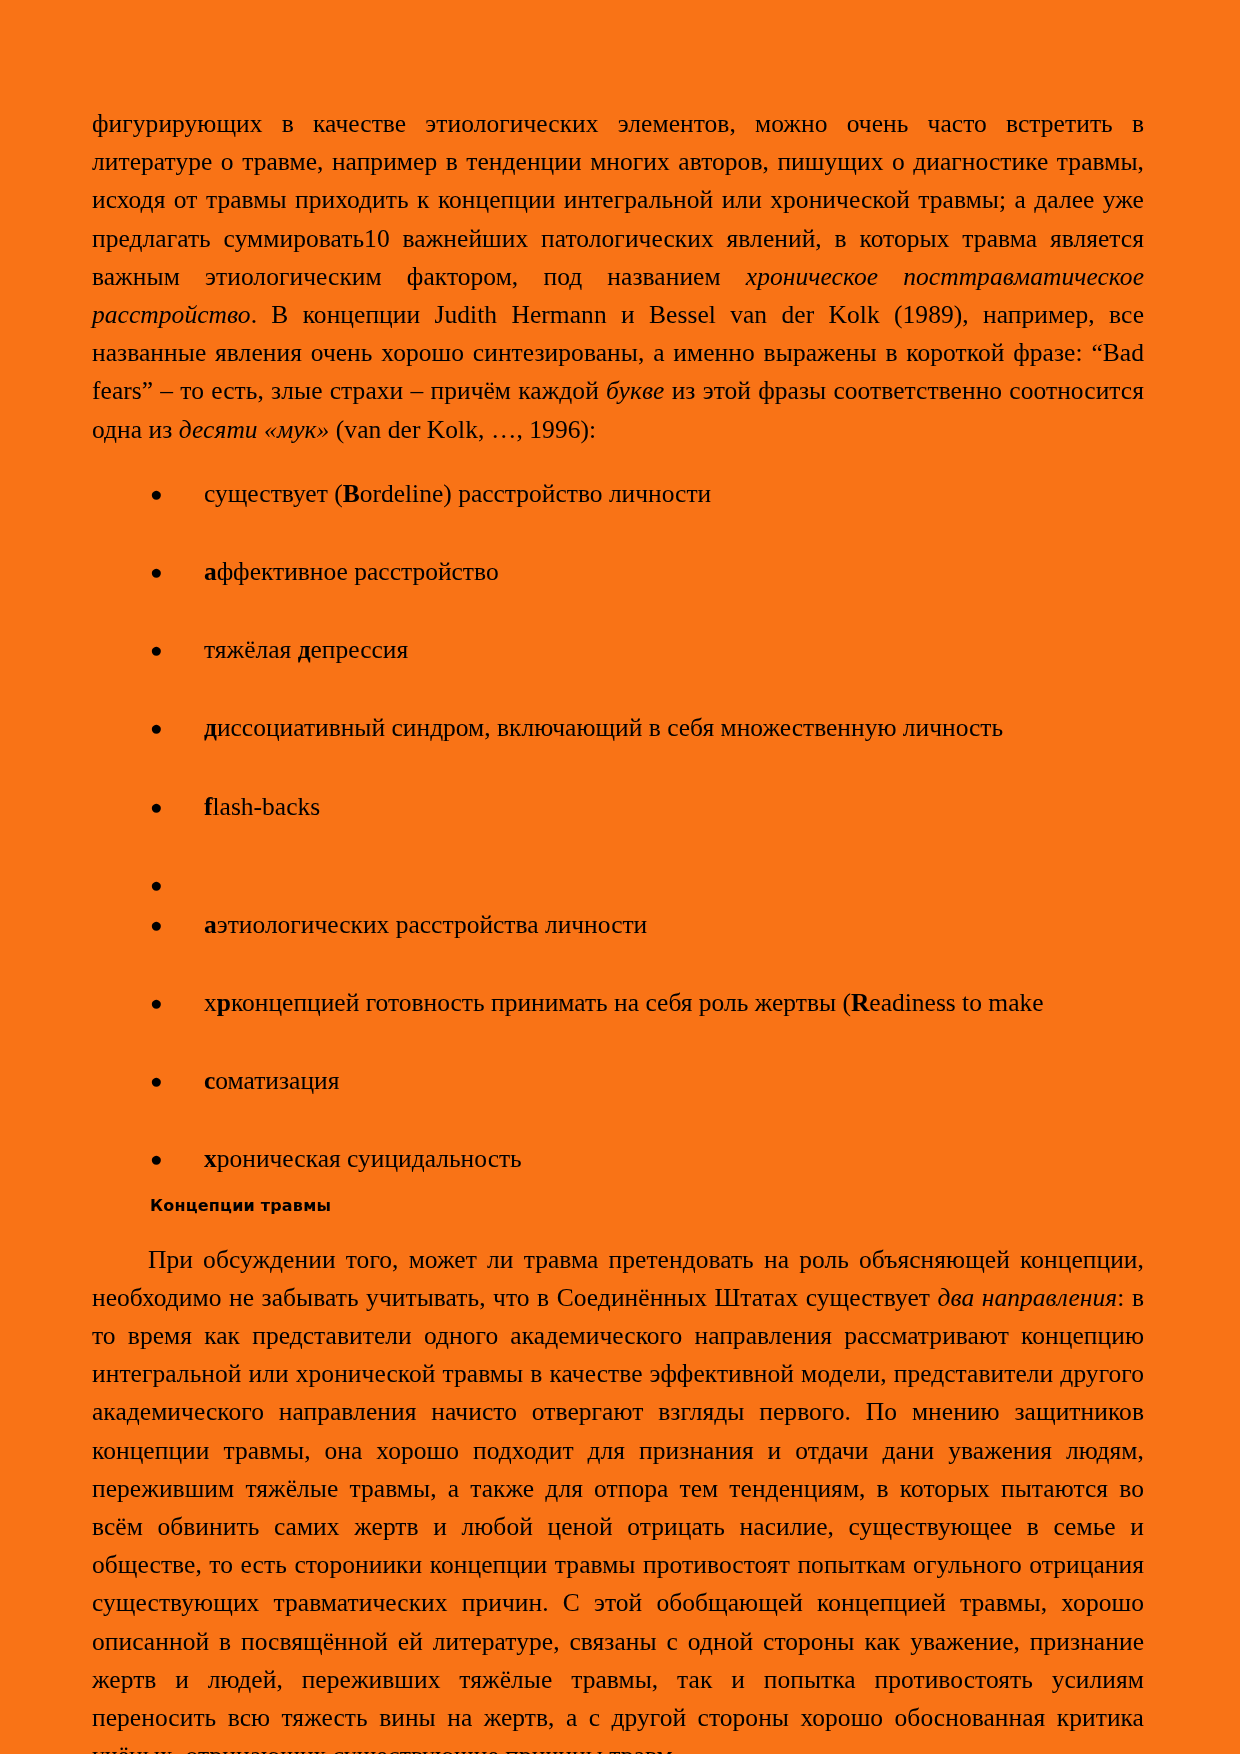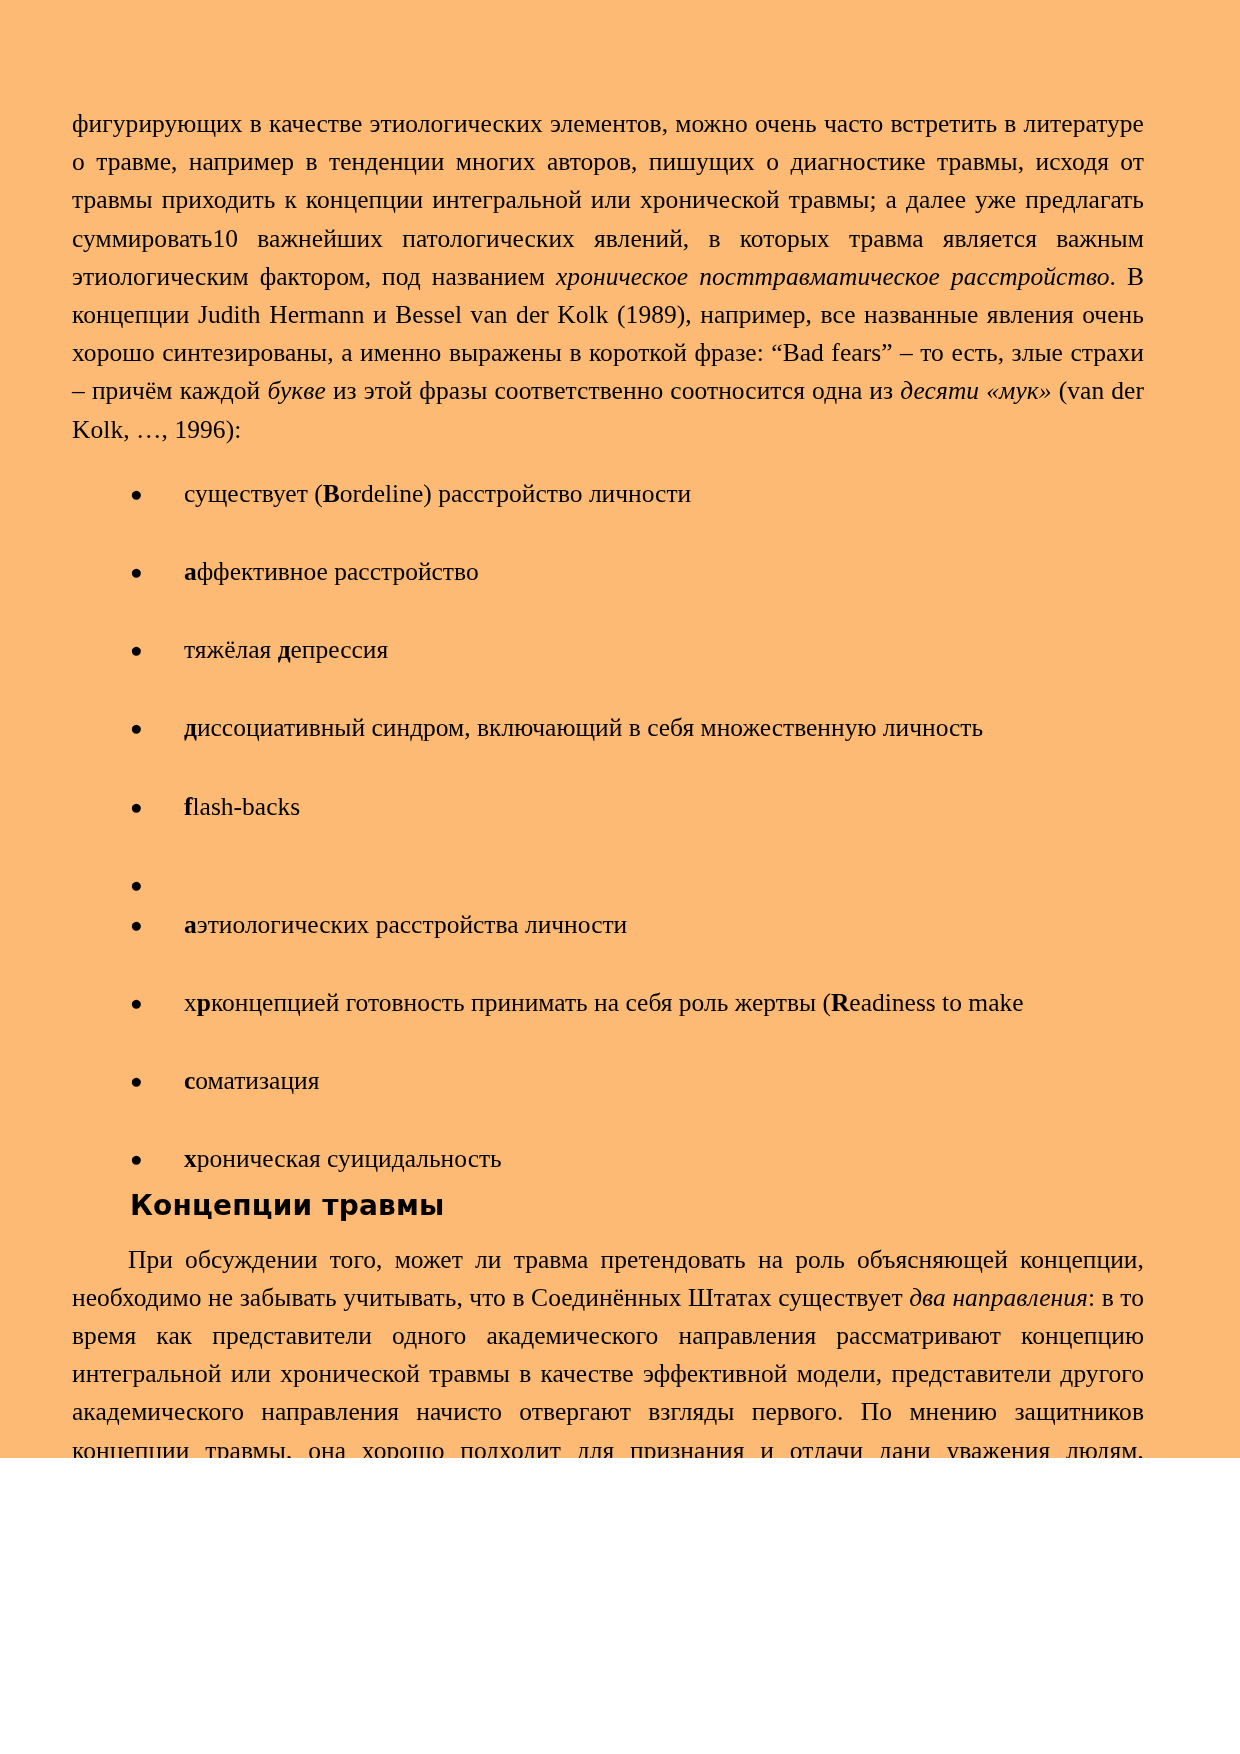--- a/index.html
+++ b/index.html
@@ -2,25 +2,25 @@
 <html lang="ru"><head>
 <meta charset="utf-8">
 <style>
   html, body {
     margin: 0;
     padding: 0;
     background: #ffffff;
   }
   .page {
     width: 1240px;
-    height: 1458px;
-    background: #fdba74;
+    height: 1754px;
+    background: #f97316;
     position: relative;
     box-sizing: border-box;
-    padding: 105px 96px 60px 72px;
+    padding: 105px 96px 60px 92px;
     font-family: "Liberation Serif", "DejaVu Serif", serif;
     color: #000000;
     overflow: hidden;
   }
   .body-text {
     font-size: 25.5px;
     line-height: 38.2px;
     text-align: justify;
     text-justify: inter-word;
     margin: 0;
@@ -71,21 +71,21 @@
   .bullet-item.wrap .btext .cont {
     display: block;
     margin-left: -112px;
   }
   .bullet-gap {
     height: 40px;
   }
   .section-heading {
     font-family: "DejaVu Sans", "Liberation Sans", sans-serif;
     font-weight: bold;
-    font-size: 28px;
+    font-size: 16px;
     line-height: 34px;
     margin: 0;
     padding: 0 0 0 58px;
     letter-spacing: 0.2px;
   }
   .spacer-sm { height: 18px; }
   .spacer-md { height: 26px; }
   .spacer-xs { height: 10px; }
 </style>
 </head>

